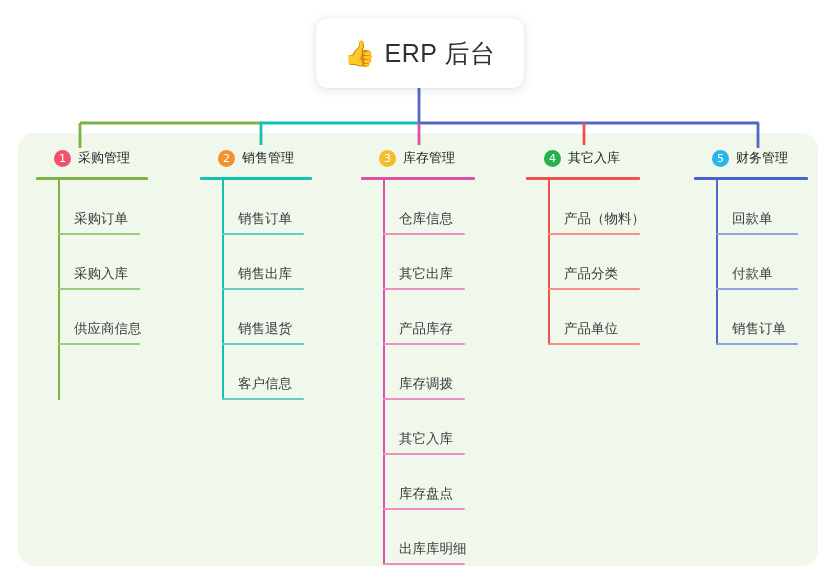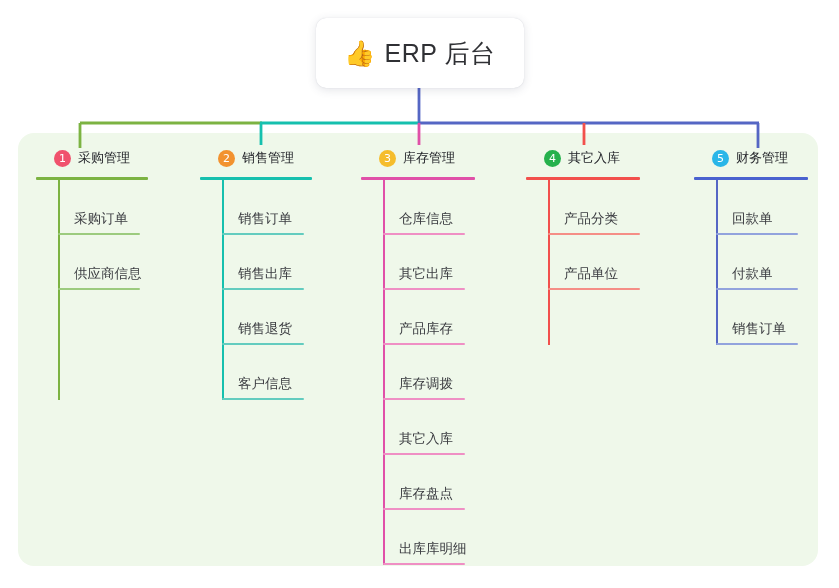--- a/index.html
+++ b/index.html
@@ -178,20 +178,24 @@
         <span class="col-title">采购管理</span>
       </div>
       <div class="head-rule" style="background: rgb(124, 179, 66); width: 112px;"></div>
       <div class="leaves">
         <div class="spine" style="background: rgb(124, 179, 66); height: 220px;"></div>
         <div class="leaf">
           <span class="leaf-label">采购订单</span>
           <div class="leaf-rule" style="background: rgb(156, 203, 126); width: 82px;"></div>
         </div>
         <div class="leaf">
+          <span class="leaf-label">采购入库</span>
+          <div class="leaf-rule" style="background: rgb(156, 203, 126); width: 82px;"></div>
+        </div>
+        <div class="leaf">
           <span class="leaf-label">供应商信息</span>
           <div class="leaf-rule" style="background: rgb(156, 203, 126); width: 82px;"></div>
         </div>
       </div>
     </div>
     <div class="column" style="left: 200px;">
       <div class="col-head" style="width: 112px;">
         <span class="badge" style="background: rgb(242, 146, 47);">2</span>
         <span class="col-title">销售管理</span>
       </div>
@@ -256,20 +260,24 @@
     </div>
     <div class="column" style="left: 526px;">
       <div class="col-head" style="width: 114px;">
         <span class="badge" style="background: rgb(37, 177, 76);">4</span>
         <span class="col-title">其它入库</span>
       </div>
       <div class="head-rule" style="background: rgb(242, 80, 76); width: 114px;"></div>
       <div class="leaves">
         <div class="spine" style="background: rgb(242, 80, 76); height: 165px;"></div>
         <div class="leaf">
+          <span class="leaf-label">产品（物料）</span>
+          <div class="leaf-rule" style="background: rgb(245, 142, 134); width: 92px;"></div>
+        </div>
+        <div class="leaf">
           <span class="leaf-label">产品分类</span>
           <div class="leaf-rule" style="background: rgb(245, 142, 134); width: 92px;"></div>
         </div>
         <div class="leaf">
           <span class="leaf-label">产品单位</span>
           <div class="leaf-rule" style="background: rgb(245, 142, 134); width: 92px;"></div>
         </div>
       </div>
     </div>
     <div class="column" style="left: 694px;">

